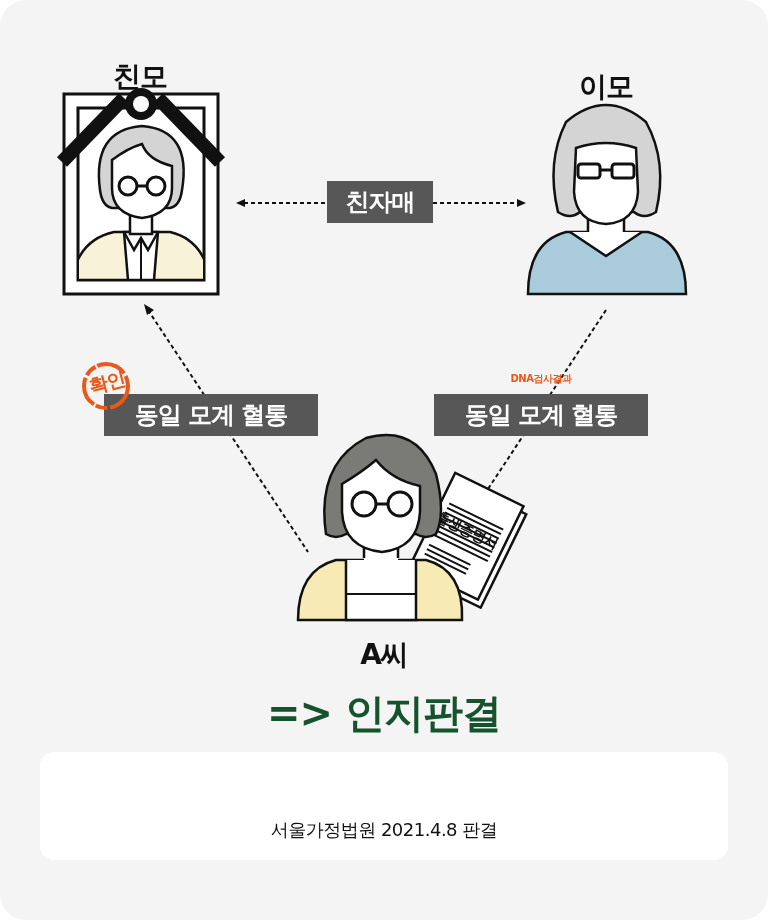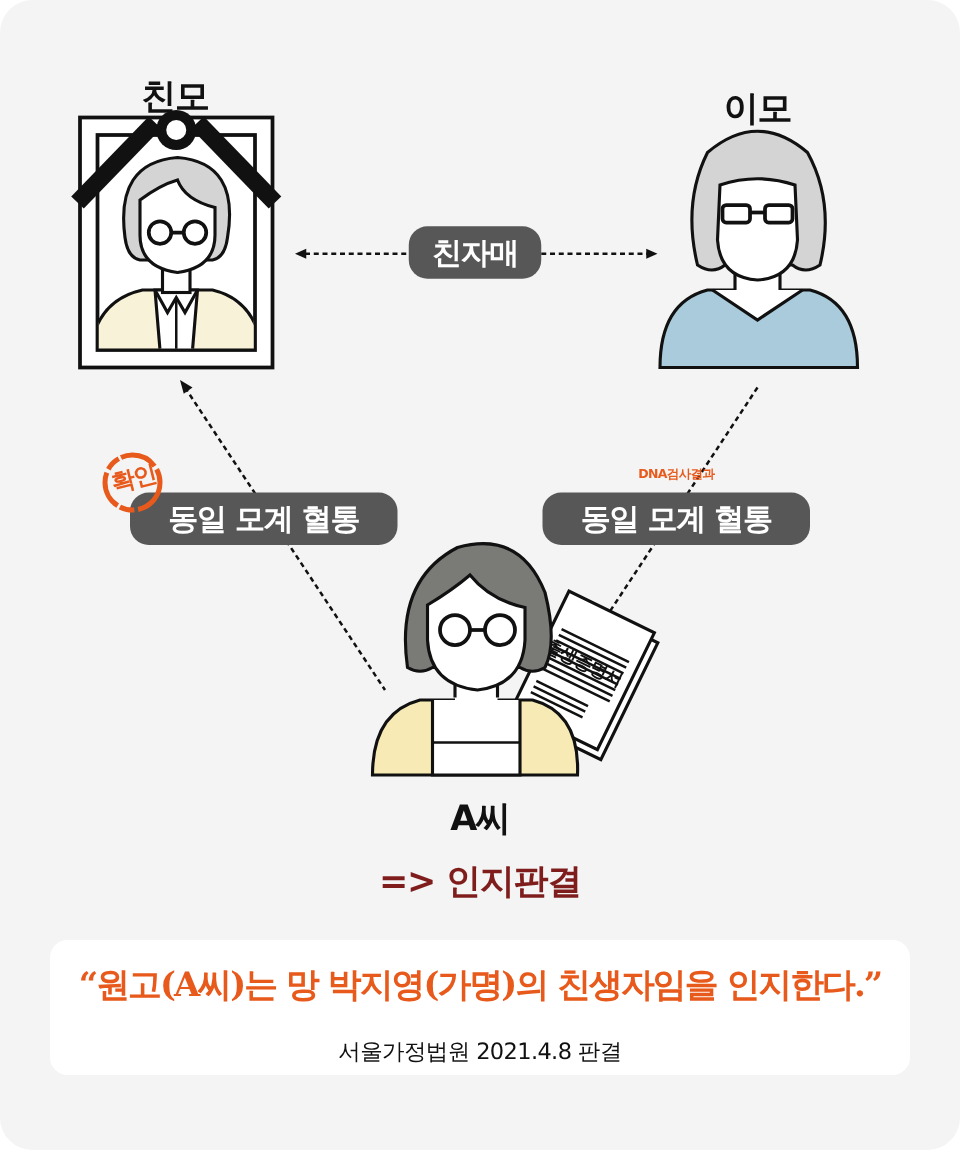--- a/index.html
+++ b/index.html
@@ -1,25 +1,25 @@
 <!DOCTYPE html>
 <html><head>
 <meta charset="utf-8">
 <style>
   html, body { margin:0; padding:0; background:#ffffff; }
   body { width:768px; height:920px; position:relative; overflow:hidden; font-family:"DejaVu Sans", sans-serif; }
   .canvas { position:absolute; left:0; top:0; width:768px; height:920px; background:#f4f4f4; border-radius:26px; }
   .label-name { position:absolute; font-weight:bold; font-size:28px; color:#111; text-align:center; letter-spacing:-1px; }
-  .pill { position:absolute; background:#575757; color:#fff; font-weight:bold; border-radius:15px; text-align:center; letter-spacing:-1px; }
+  .pill { position:absolute; background:#575757; color:#fff; font-weight:bold; border-radius:0; text-align:center; letter-spacing:-1px; }
   .orange { color:#e85a1c; }
   svg { position:absolute; overflow:visible; }
-  .verdict { position:absolute; left:0; width:768px; top:686px; text-align:center; font-weight:bold; font-size:28px; color:#7f1d1d; letter-spacing:-1px; }
+  .verdict { position:absolute; left:0; width:768px; top:686px; text-align:center; font-weight:bold; font-size:40px; color:#14532d; letter-spacing:-1px; }
   .quote-box { position:absolute; left:40px; top:752px; width:688px; height:108px; background:#fff; border-radius:14px; }
   .quote { position:absolute; left:0; width:688px; top:18px; text-align:center; font-family:"DejaVu Serif", serif; font-weight:bold; font-size:27px; color:#e85a1c; letter-spacing:-1.5px; }
-  .source { position:absolute; left:0; width:688px; top:66px; text-align:center; font-size:18px; color:#111; letter-spacing:-0.5px;margin-top:11px; }
+  .source { position:absolute; left:0; width:688px; top:66px; text-align:center; font-size:18px; color:#111; letter-spacing:-0.5px; }
   .stamp { position:absolute; left:76px; top:360px; width:60px; height:52px; }
   .stamp-text { position:absolute; left:78px; top:370px; width:58px; text-align:center; font-weight:bold; font-size:19px; color:#e85a1c; transform:rotate(-14deg); letter-spacing:-1px; }
   .cert-title { position:absolute; left:440px; top:508px; font-weight:bold; font-size:14px; color:#111; transform:rotate(26deg); transform-origin:left top; letter-spacing:-0.5px; }
 </style>
 </head>
 <body>
 
 <div class="canvas">
 
   <div class="label-name" style="left:100px;top:58px;width:80px;">친모</div>
@@ -126,17 +126,16 @@
     <path d="M30 110 Q20 40 70 14 Q120 0 140 50 Q150 90 140 110 Q130 116 120 110 L50 110 Q40 116 30 110 Z" fill="#7a7a76" stroke="#111" stroke-width="2.5"></path>
     <path d="M46 60 Q66 48 80 36 Q96 56 124 62 L124 88 Q122 124 86 128 Q48 124 46 88 Z" fill="#fff" stroke="#111" stroke-width="2.5"></path>
     <circle cx="68" cy="80" r="12" fill="#fff" stroke="#111" stroke-width="3"></circle>
     <circle cx="104" cy="80" r="12" fill="#fff" stroke="#111" stroke-width="3"></circle>
     <line x1="80" y1="80" x2="92" y2="80" stroke="#111" stroke-width="3"></line>
   </svg>
 
   <div class="verdict">=&gt; 인지판결</div>
 
   <div class="quote-box">
-    <div class="quote">“원고(A씨)는 망 박지영(가명)의 친생자임을 인지한다.”</div>
     <div class="source">서울가정법원 2021.4.8 판결</div>
   </div>
 
 </div>
 
 </body></html>

